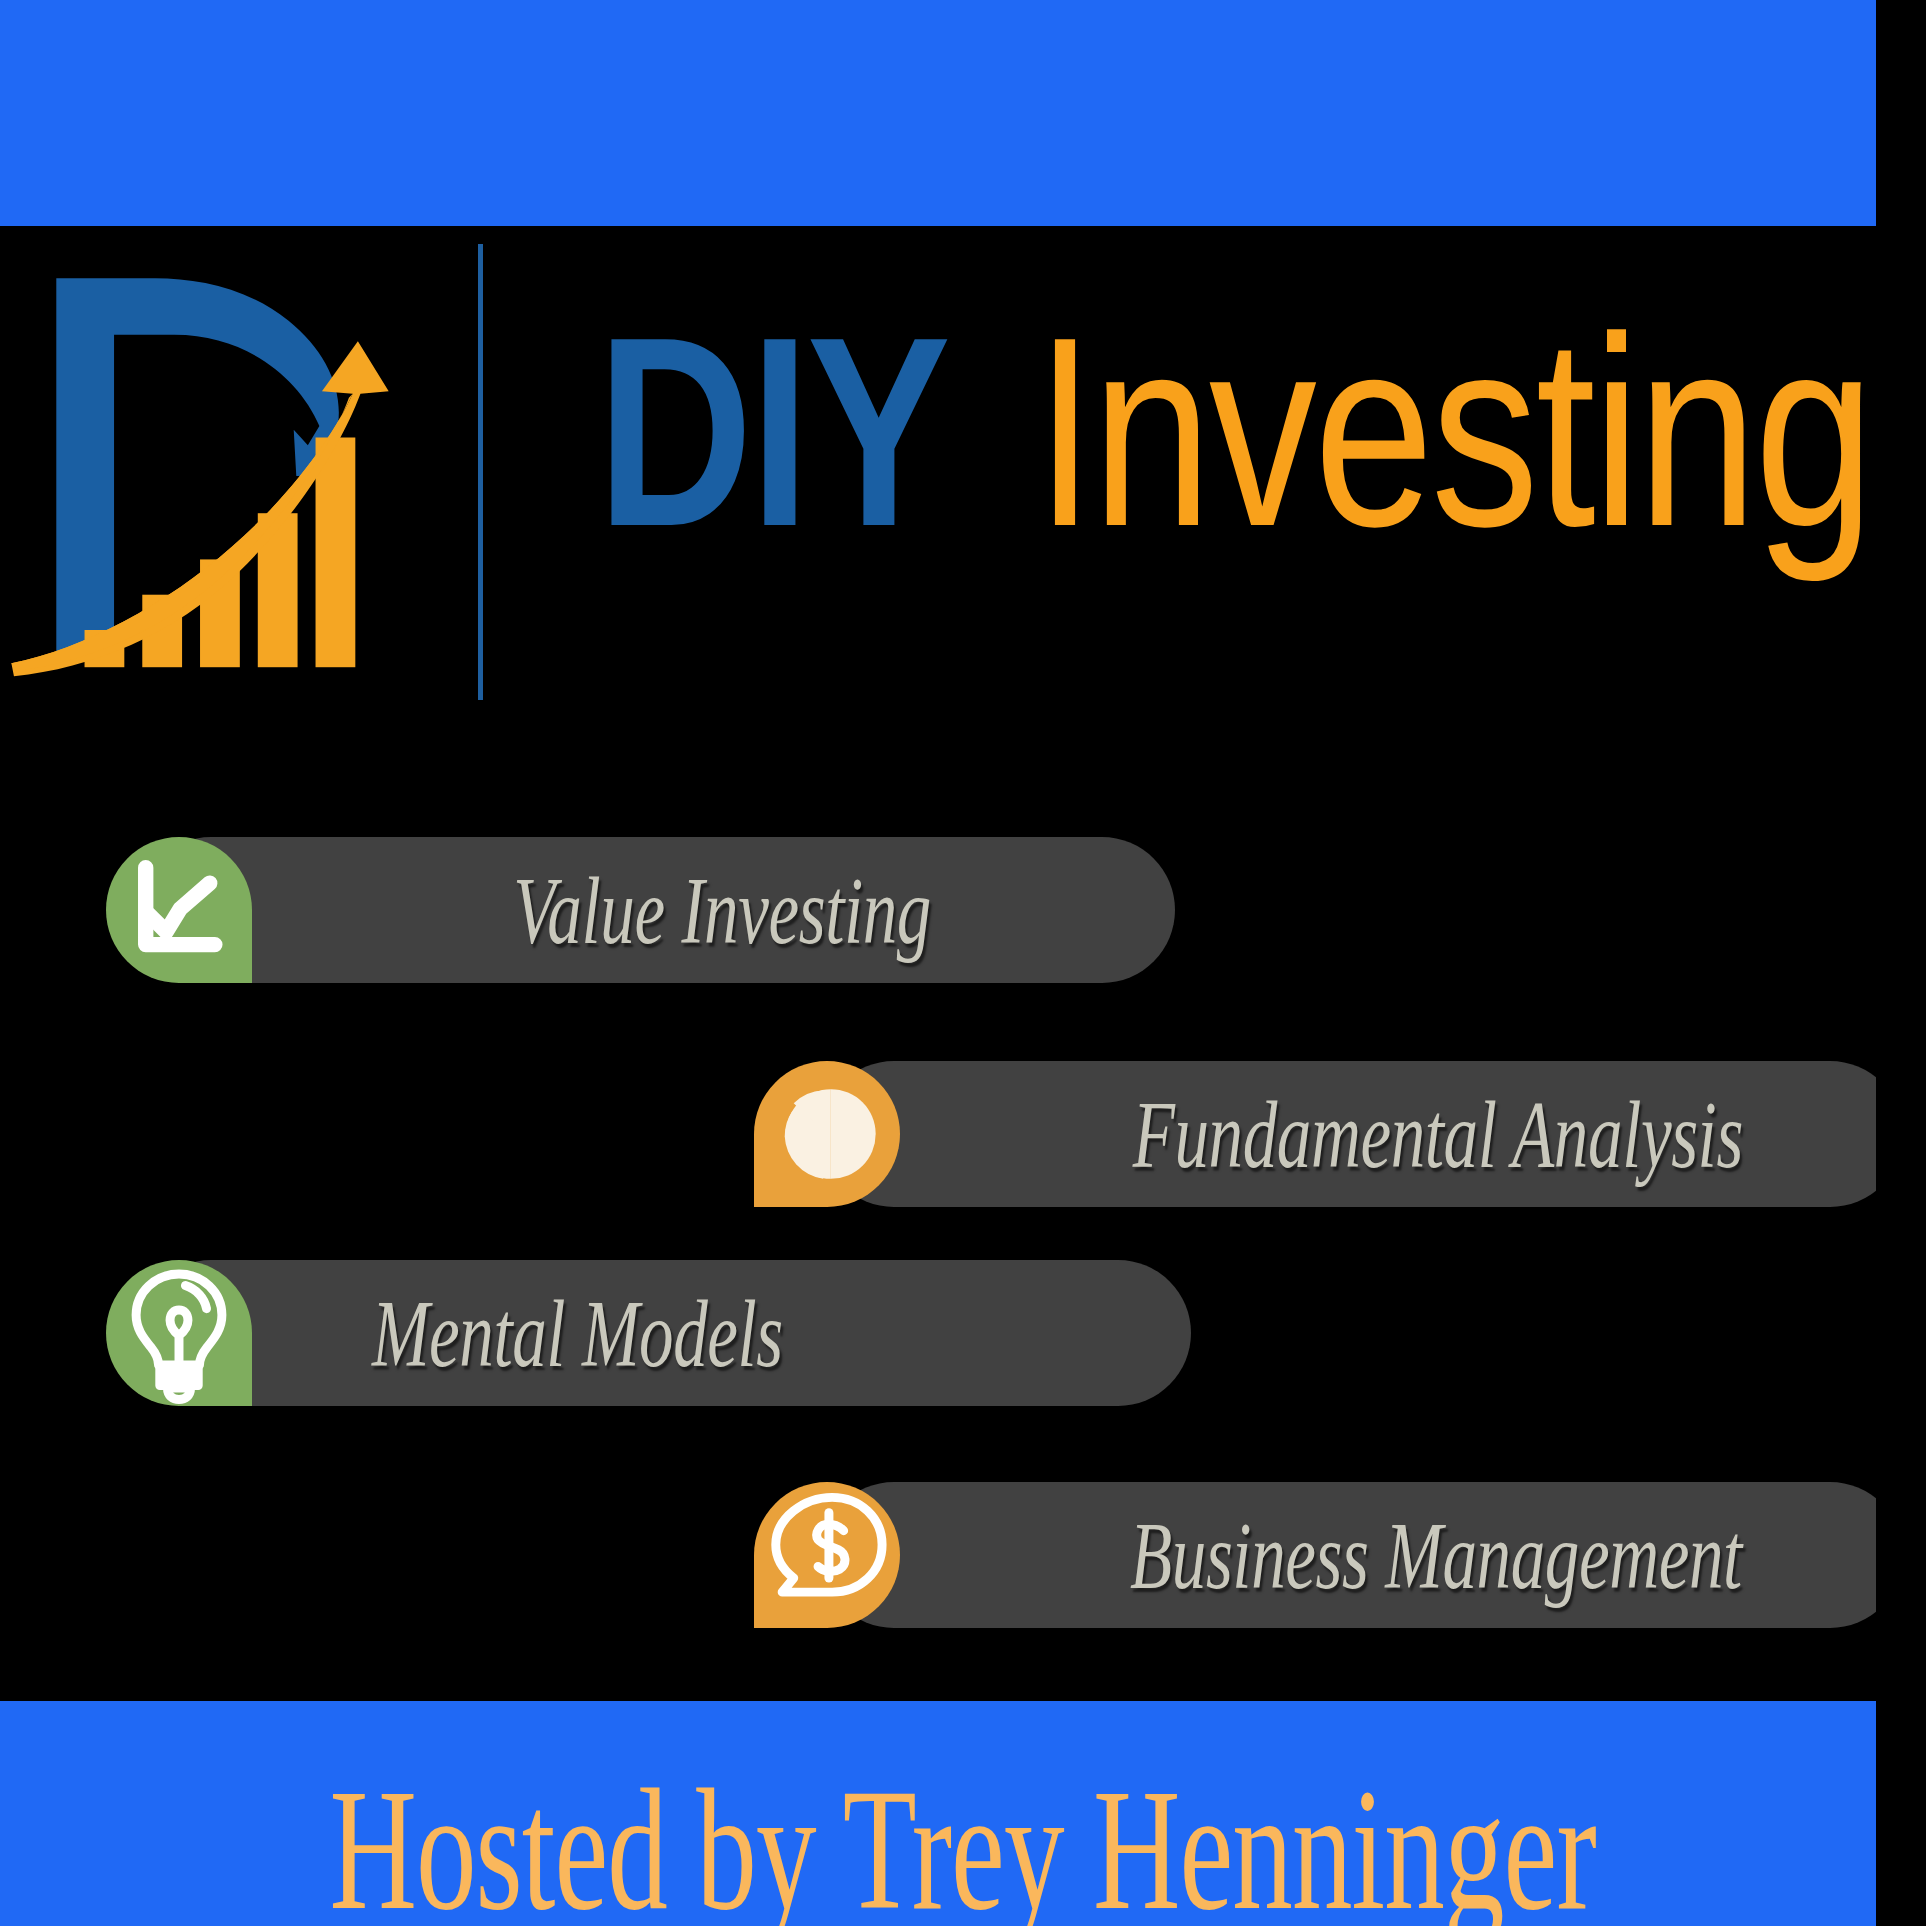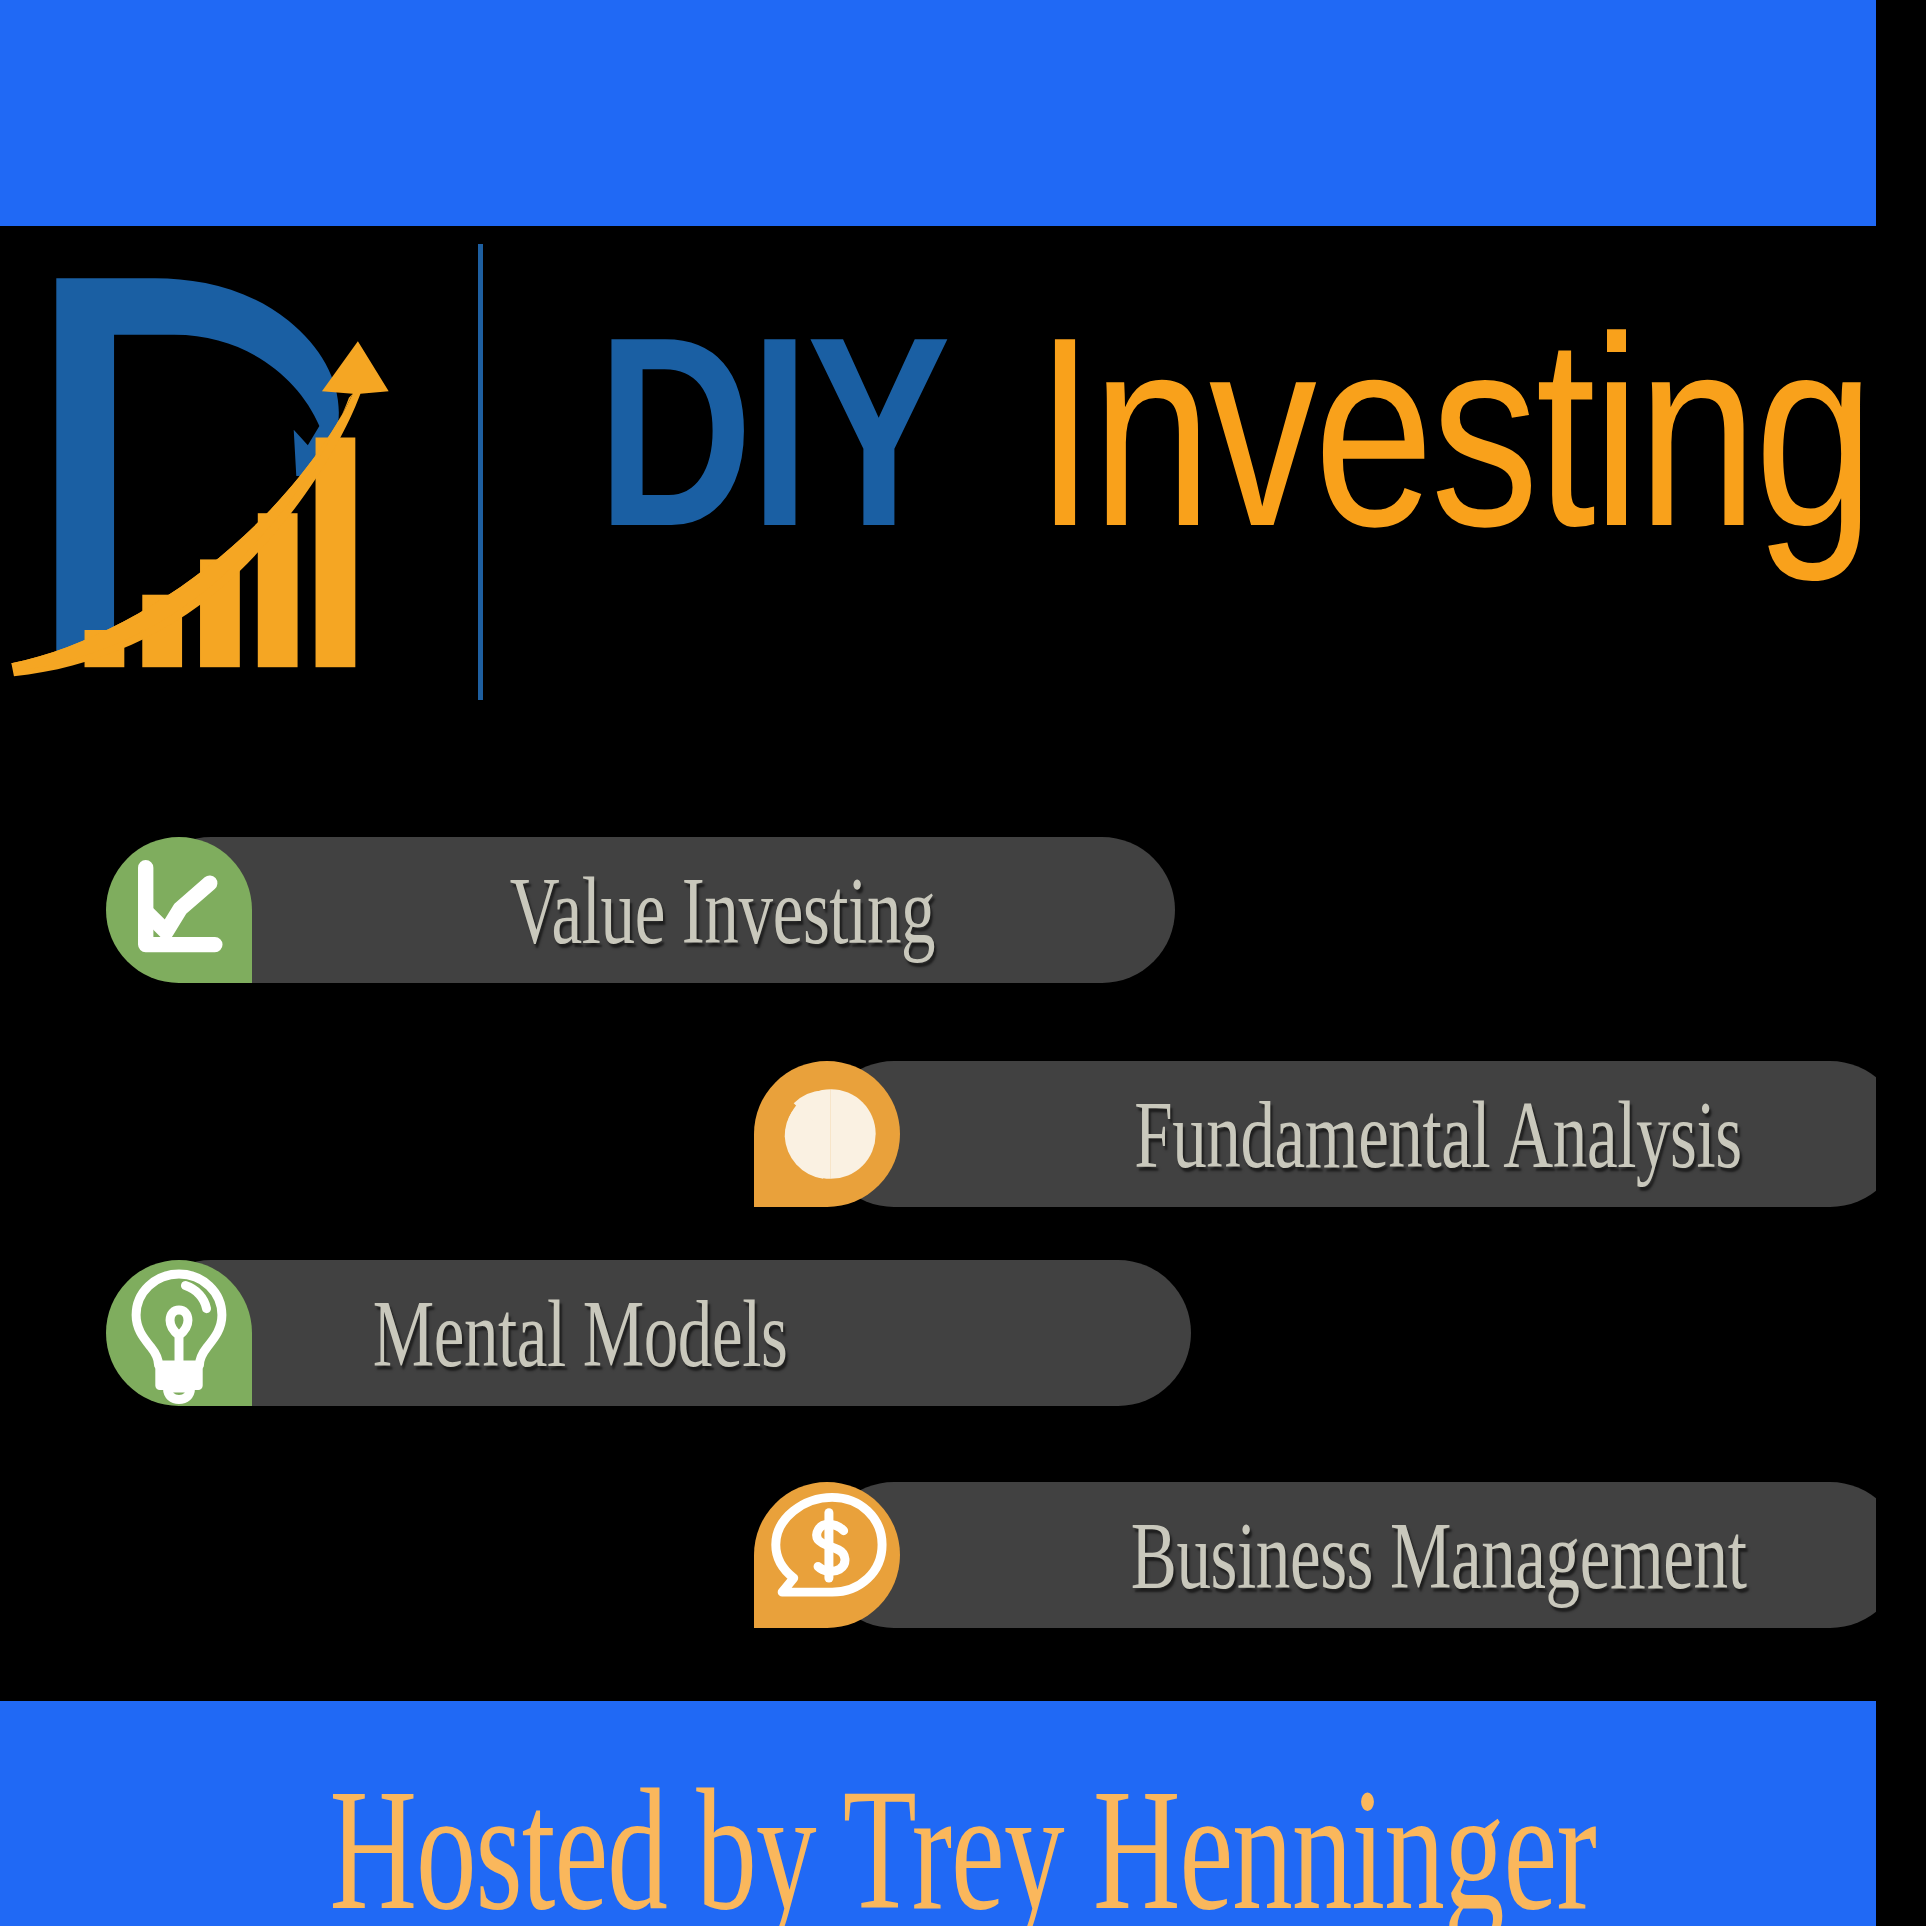--- a/index.html
+++ b/index.html
@@ -107,20 +107,21 @@
     top: 0;
     height: 146px;
     display: flex;
     align-items: center;
     font-family: "Liberation Serif", "DejaVu Serif", serif;
     font-size: 96px;
     color: #C9C8BC;
     text-shadow: 3.2px 3.9px 2.6px rgba(0,0,0,0.55);
     white-space: nowrap;
     letter-spacing: -0.6px;
+    font-style: italic;
   }
   .pill-label > span {
     display: inline-block;
     transform: scaleX(0.72);
     transform-origin: center center;
   }
 
   
   #row-1 { left: 106px;  top: 837px; width: 1091px; }
   #row-1 .pill-bar   { left: 32px;  width: 1037px; }

